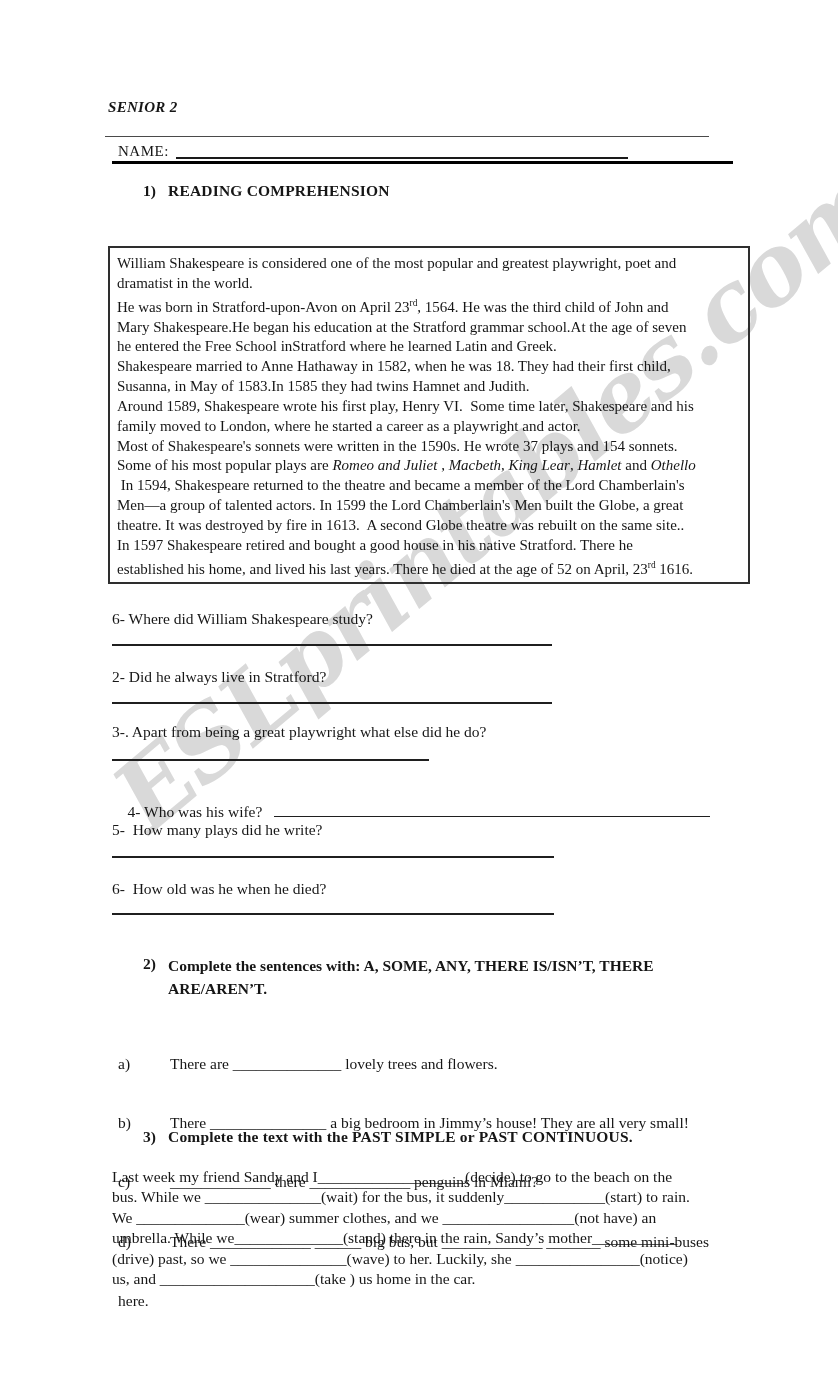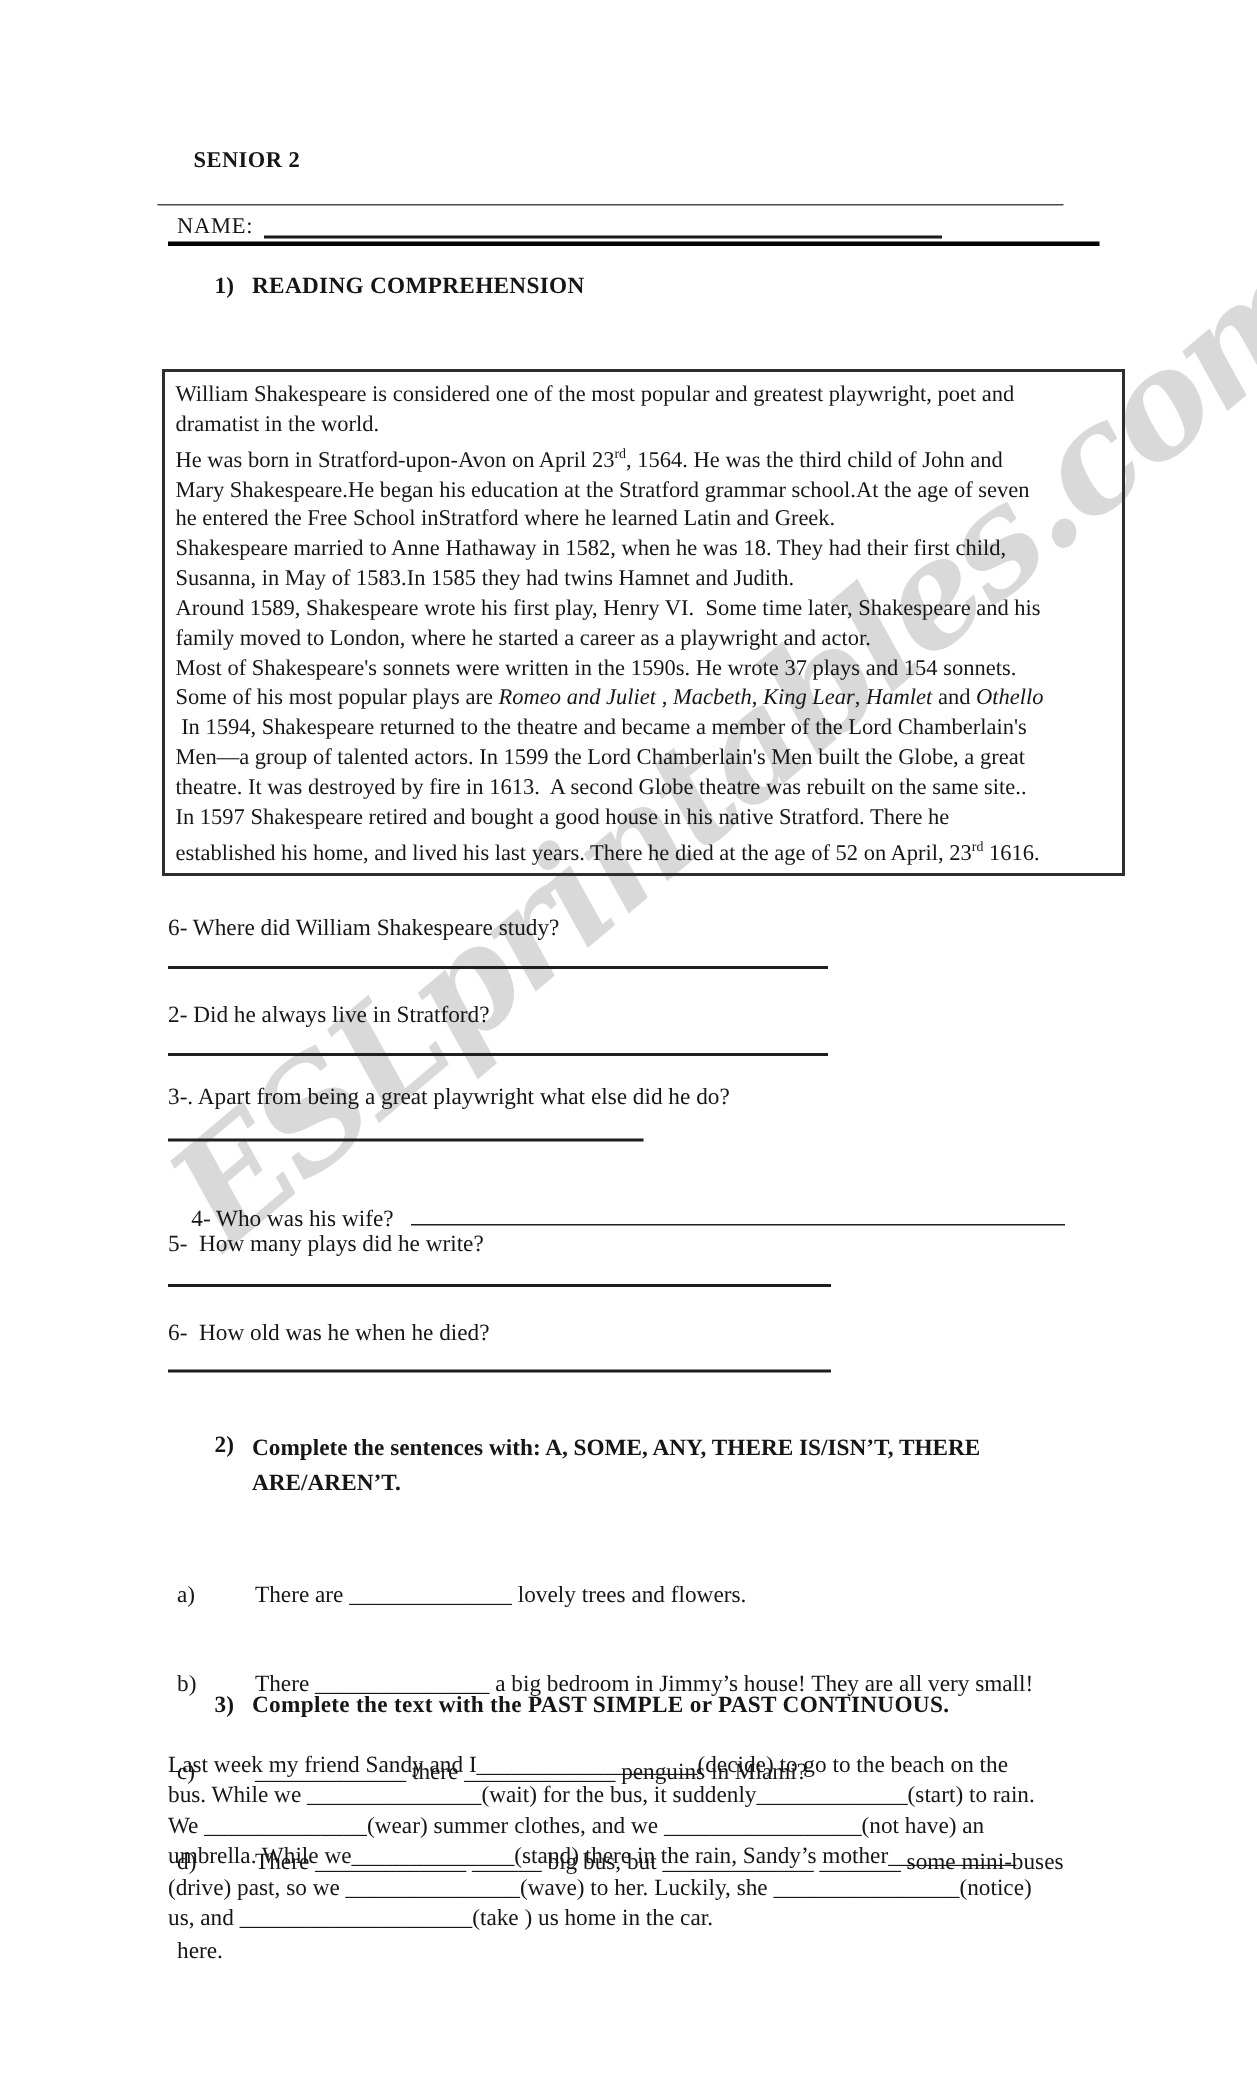--- a/index.html
+++ b/index.html
@@ -7,21 +7,21 @@
     position:relative; width:838px; height:1389px; background:#ffffff;
     font-family:"Liberation Serif", serif; color:#161616; overflow:hidden;
   }
   .abs { position:absolute; z-index:1; }
   .watermark {
     position:absolute; left:92px; top:766px; z-index:0;
     transform:rotate(-40deg); transform-origin:0 0;
     font-family:"DejaVu Serif", serif; font-weight:bold; font-style:italic;
     font-size:96px; letter-spacing:-3px; color:#c2c2c2; opacity:0.62; white-space:nowrap;
   }
-  .senior   { left:129px; top:99px;  font-size:15px; font-weight:bold; letter-spacing:0.3px; }
+  .senior   { left:108px; top:99px;  font-size:15px; font-weight:bold; letter-spacing:0.3px;font-style:italic; }
   .rule-thin  { left:105px; top:136px; width:604px; height:1px; background:#4a4a4a; }
   .name-label { left:118px; top:143px; font-size:15px; letter-spacing:0.5px; }
   .name-line  { left:176px; top:157px; width:452px; height:2px; background:#1a1a1a; }
   .rule-thick { left:112px; top:161px; width:621px; height:3px; background:#000; }
 
   .h-num   { font-size:15.5px; font-weight:bold; }
   .h-title { font-size:15.5px; font-weight:bold; letter-spacing:0.2px; }
   .h1-num   { left:143px; top:182px; }
   .h1-title { left:168px; top:182px; }
   .intro    { left:122px; top:219px; font-size:15.5px; }

